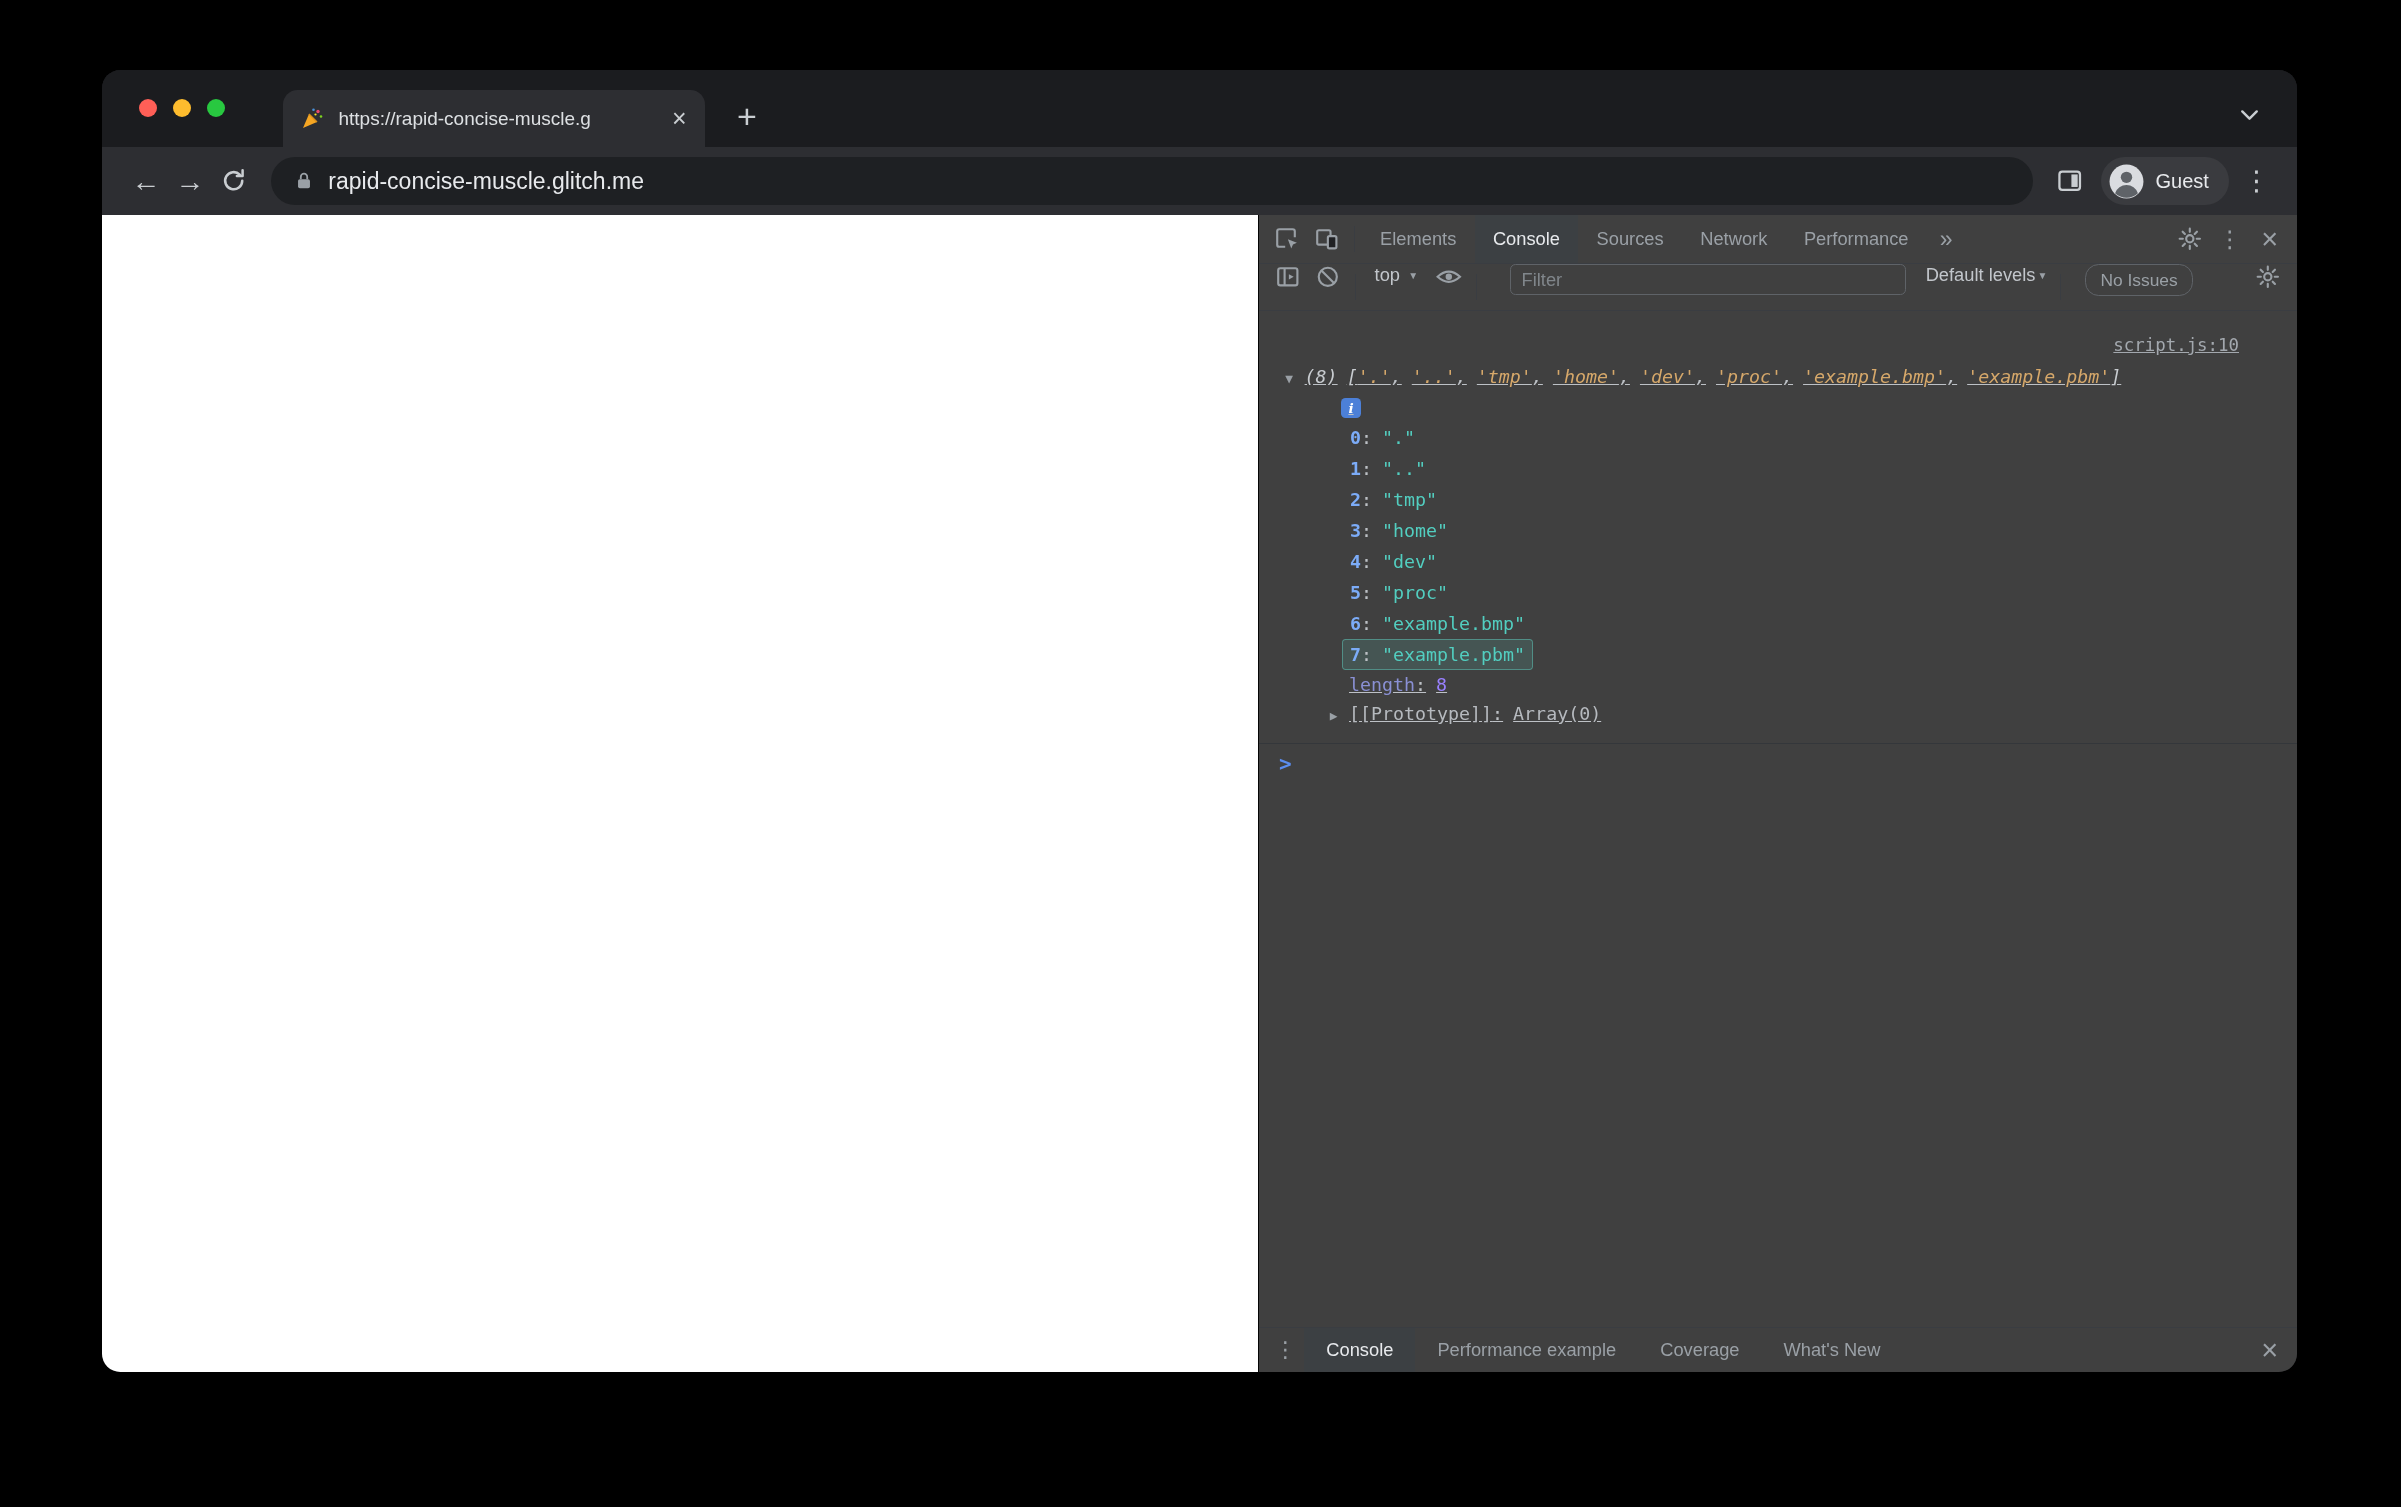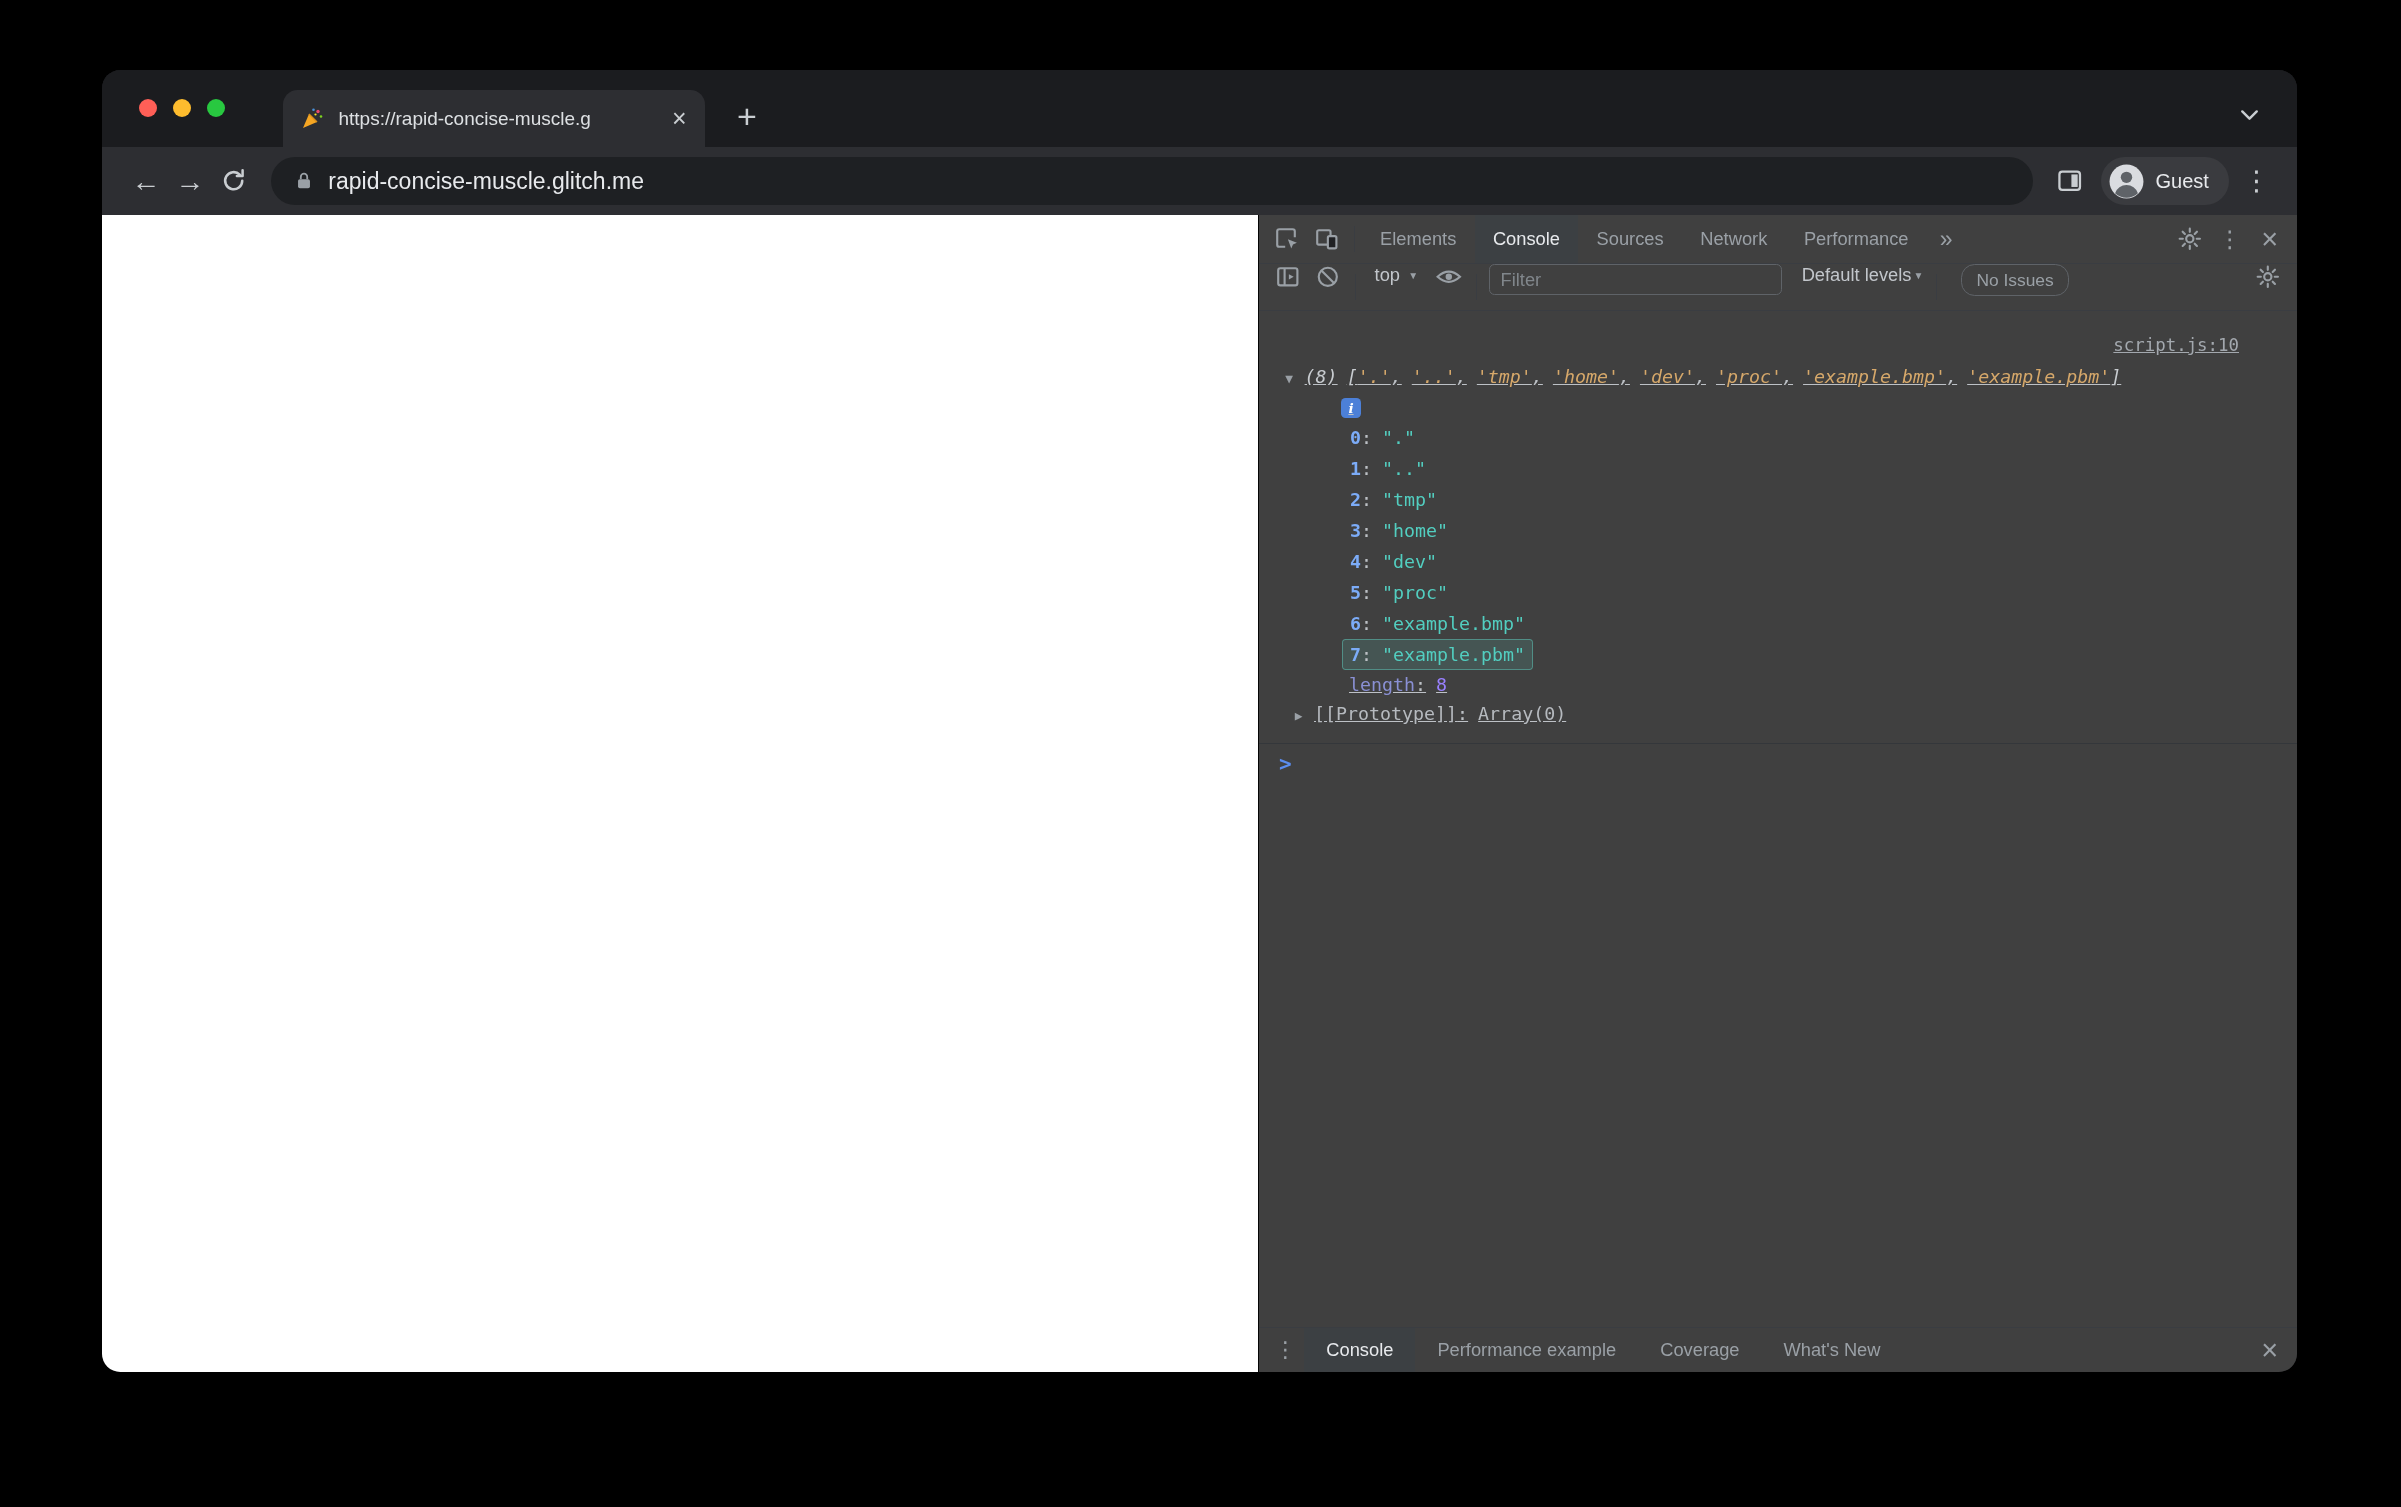--- a/index.html
+++ b/index.html
@@ -75,21 +75,21 @@
   .dt-tab.active { background: #3C4043; color: #E8EAED; }
   .dt-more { display: flex; align-items: center; color: #9AA0A6; font-size: 23px; padding: 0 12.8px; }
   .dt-right { margin-left: auto; display: flex; align-items: stretch; }
   .dt-text-btn { display: flex; align-items: center; justify-content: center; width: 40px; color: #9AA0A6; }
   .glyph-kebab { font-size: 23px; }
   .glyph-close { font-size: 29px; }
 
   .dt-toolbar { height: 46px; flex: none; display: flex; align-items: flex-start; border-bottom: 0.9px solid #3A3D42; padding: 0 9.1px; }
   .frame-select { display: flex; align-items: center; gap: 8.2px; color: #C2C6CB; font-size: 18.3px; padding: 0 11px; }
   .drop-arrow { font-size: 10px; color: #9AA0A6; }
-  .filter-input { width: 293px; height: 31px; margin-left: 4px; background: transparent; border: 0.9px solid #5F6368;
+  .filter-input { width: 396px; height: 31px; margin-left: 25px; background: transparent; border: 0.9px solid #5F6368;
     border-radius: 5.5px; color: #E8EAED; font-size: 18.3px; padding: 0 11px; outline: none;
     font-family: "Liberation Sans", sans-serif; box-sizing: border-box; }
   .filter-input::placeholder { color: #80868B; }
   .levels { display: flex; align-items: center; gap: 2px; color: #C2C6CB; font-size: 18.3px; margin-left: 14.6px; padding: 0 5.5px; }
   .no-issues { margin-left: 16.5px; border: 0.9px solid #5F6368; border-radius: 13.7px; color: #9AA0A6;
     font-size: 17.4px; padding: 4.6px 14.6px; }
   .toolbar-gear { margin-left: auto; }
 
   
   .console { flex: 1; position: relative; font-family: "DejaVu Sans Mono", monospace; font-size: 18.3px;
@@ -109,21 +109,21 @@
     font-size: 13.7px; font-style: italic; font-weight: bold; font-family: "DejaVu Serif", serif;
     display: flex; align-items: center; justify-content: center; }
   .row { padding-left: 90px; }
   .chip { display: inline-block; padding: 0 7.3px; margin-left: -7.3px; border-radius: 3.7px; border: 0.9px solid transparent; }
   .chip.hl { background: rgba(97, 212, 198, 0.14); border-color: rgba(97, 212, 198, 0.45); }
   .idx { color: #7CACF8; font-weight: bold; }
   .colon { color: #BDC1C6; margin-right: 10px; }
   .val { color: #52CEC0; }
   .key-dim { color: #8A90D4; }
   .num { color: #9980FF; }
-  .proto-row { padding-left: 24px; color: #B6BABF; }
+  .proto-row { padding-left: 59px; color: #B6BABF; }
   .entry-border { border-bottom: 0.9px solid #34373B; margin-top: 12.8px; }
   .prompt { height: 40px; display: flex; align-items: center; padding-left: 20px; color: #5B8DEF;
     font-size: 21px; font-weight: bold; }
 
   
   .drawer { height: 44px; flex: none; border-top: 0.9px solid #3A3D42; display: flex; align-items: stretch; padding: 0 7.3px; }
   .drawer-kebab { width: 38px; display: flex; align-items: center; justify-content: center; color: #9AA0A6; font-size: 22px; }
   .drawer-tabs { display: flex; align-items: stretch; }
   .drawer-tab { display: flex; align-items: center; padding: 0 22px; color: #9AA0A6; font-size: 18.3px; }
   .drawer-tab.active { background: #3C4043; color: #E8EAED; }

